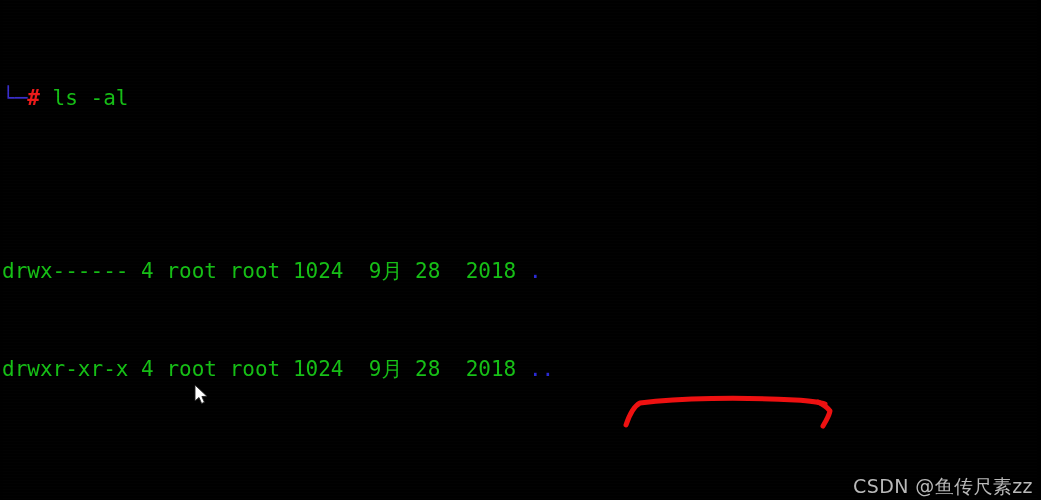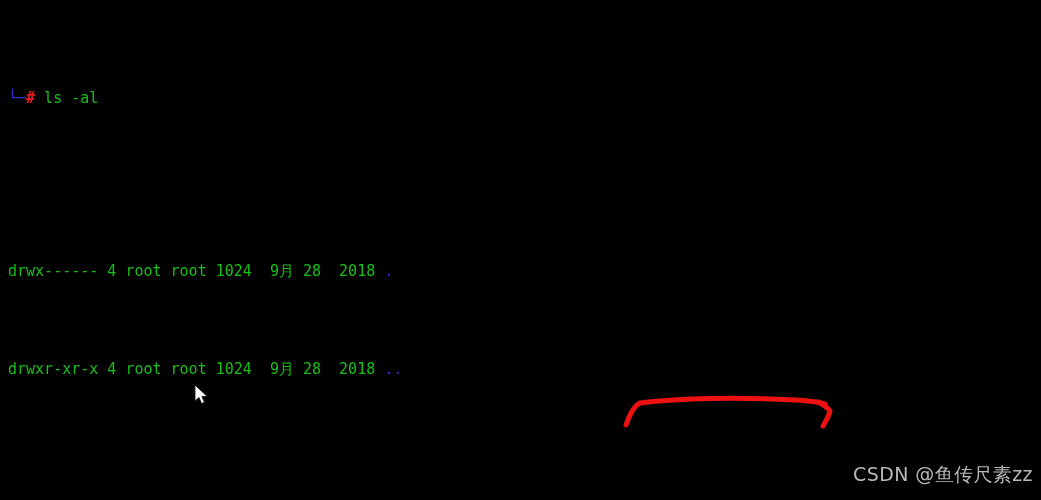--- a/index.html
+++ b/index.html
@@ -28,23 +28,23 @@
     padding: 0;
     font-size: 21px;
     line-height: 24.6px;
     letter-spacing: 0px;
     white-space: pre;
     color: #18c018;
   }
   .line {
     height: 24.6px;
     white-space: pre;
-    font-size: 15px;
+    font-size: 21px;
     line-height: 24.6px;
-    padding-left: 8px;
+    padding-left: 2px;
   }
   .c-green   { color: #16c216; }
   .c-blue    { color: #2b2bd8; }
 
   
   .p-frame { color: #3b2fd0; }
   .p-hash  { color: #ef1b1b; font-weight: bold; }
 
   
   #terminal::after {
@@ -72,21 +72,21 @@
     left: 620px;
     top: 385px;
     width: 225px;
     height: 48px;
     pointer-events: none;
     z-index: 9;
   }
   #watermark {
     position: absolute;
     right: 8px;
-    bottom: 12px;
+    bottom: 0;
     color: #b9b9b9;
     font-family: "DejaVu Sans", "Liberation Sans", sans-serif;
     font-size: 19px;
     letter-spacing: 0.4px;
     z-index: 10;
     text-shadow: 0 0 2px rgba(0,0,0,0.9);
   }
   .edge-left {
     position: absolute;
     left: 0; top: 0;

